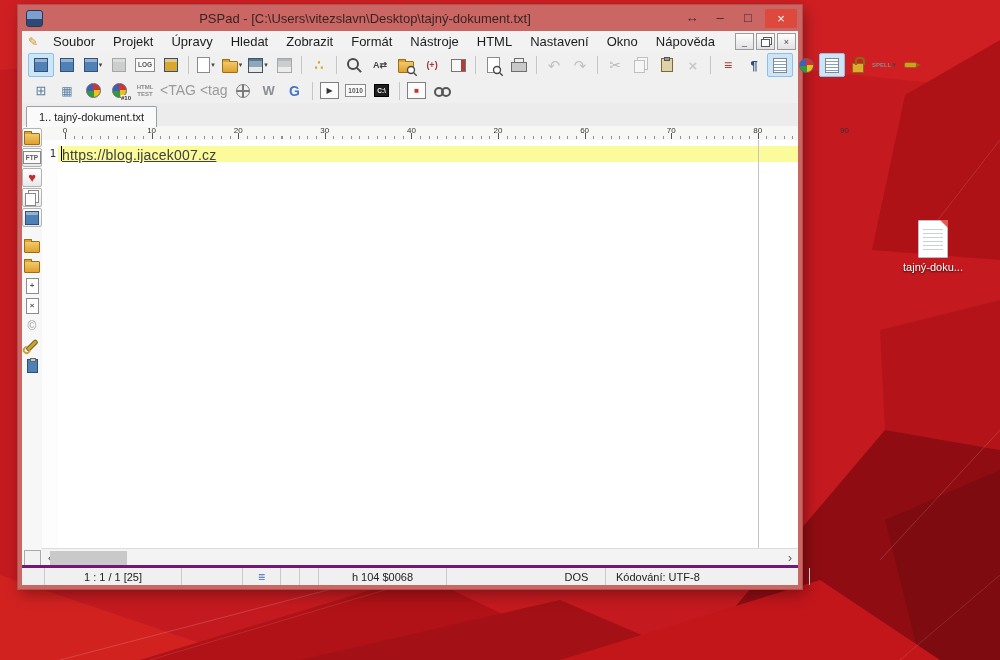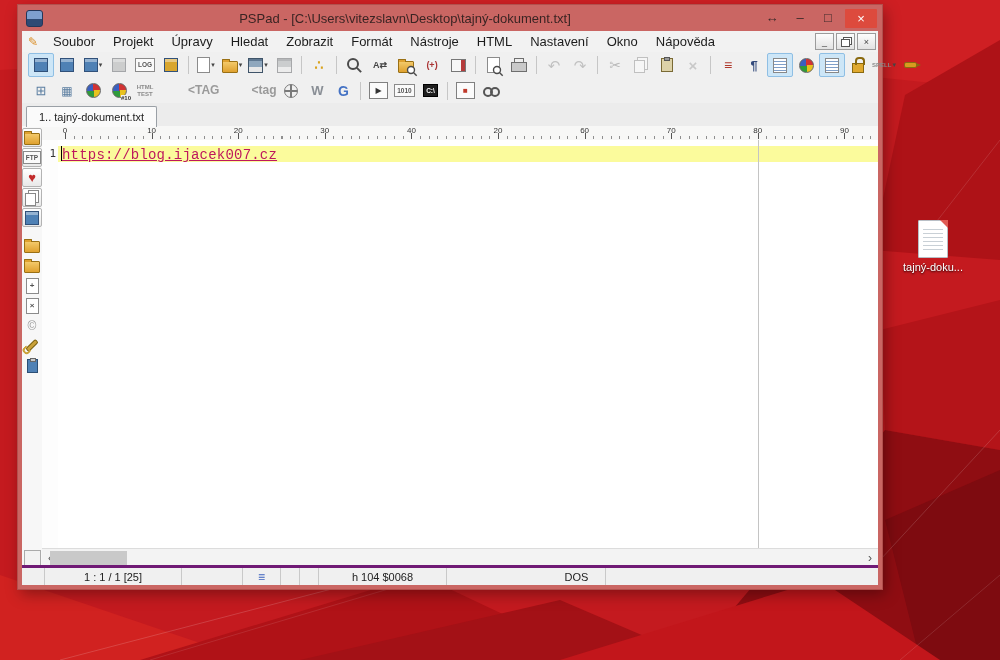--- a/index.html
+++ b/index.html
@@ -1,19 +1,19 @@
 <!DOCTYPE html>
 <html><head>
 <meta charset="utf-8">
 <style>
   html,body{margin:0;padding:0;width:1000px;height:660px;overflow:hidden;
     font-family:"Liberation Sans",sans-serif;-webkit-font-smoothing:antialiased;}
   #bg{position:absolute;left:0;top:0;width:1000px;height:660px;}
   
-  .win{position:absolute;left:18px;top:5px;width:864px;height:584px;background:#ca6663;
+  .win{position:absolute;left:18px;top:5px;width:784px;height:584px;background:#ca6663;
     box-shadow:0 0 0 1px #b2504d,3px 5px 14px rgba(0,0,0,.35);}
   .titlebar{position:absolute;left:0;top:0;right:0;height:26px;display:flex;align-items:center;}
   .app-icon{width:15px;height:15px;margin-left:8px;border-radius:3px;
     background:linear-gradient(#7e9fce 0 55%,#2e4a74 55% 100%);border:1px solid #24375a;z-index:2;}
   .wtitle{position:absolute;left:60px;right:150px;text-align:center;font-size:13px;color:#3a2423;
     white-space:nowrap;overflow:hidden;}
   .wcontrols{position:absolute;right:0;top:0;height:26px;display:flex;align-items:center;}
   .wc{width:28px;text-align:center;color:#3c2a2a;font-size:13px;line-height:26px;}
   .closebtn{width:32px;height:19px;margin:0 5px 0 3px;background:#dd4a3d;color:#fff;
     display:flex;align-items:center;justify-content:center;font-size:13px;border-radius:1px;}
@@ -37,21 +37,21 @@
     border:1px solid transparent;border-radius:2px;position:relative;padding:0 1px;}
   .tbtn.active{background:#cde6f7;border-color:#8fbfe4;}
   .tbtn.disabled{opacity:.45;filter:grayscale(85%);}
   .sep{width:1px;height:18px;background:#c6c6c6;margin:0 4px;flex:none;}
   .g{line-height:1;}
   .dd{font-size:7px;color:#444;margin-left:1px;}
   .sub{position:absolute;right:0px;bottom:1px;font-size:6px;font-weight:bold;color:#333;background:#f0f0f0;line-height:1;}
   .txtic{font-size:6px;color:#8a8a8a;line-height:1.1;text-align:center;font-weight:bold;white-space:pre-line;}
   .txtic.boxed{border:1px solid #8a8a8a;padding:2px 2px;font-size:6.5px;background:#fafafa;color:#555;}
   .txtic.dark{background:#1e1e1e;color:#fff;border:1px solid #000;padding:2px 2px;font-size:6.5px;}
-  .txtic.tag{font-size:12px;color:#9a9a9a;font-weight:bold;margin-left:28px;}
+  .txtic.tag{font-size:14px;color:#9a9a9a;font-weight:normal;}
   .boxbtn{width:17px;height:15px;border:1px solid #808080;background:#fbfbfb;
     display:flex;align-items:center;justify-content:center;font-size:8px;line-height:1;}
   i{display:block;font-style:normal;}
   .i-cube{width:12px;height:12px;border:1px solid #31517a;background:#4f81b5;
     box-shadow:inset 0 3px 0 rgba(255,255,255,.4);}
   .i-folder{width:14px;height:10px;background:linear-gradient(#f3c96a,#dfa12f);
     border:1px solid #9a7014;border-radius:1px;position:relative;margin-top:3px;}
   .i-folder::before{content:"";position:absolute;top:-3px;left:-1px;width:6px;height:2px;
     background:#dfa12f;border:1px solid #9a7014;border-bottom:none;border-radius:1px 1px 0 0;}
   .i-page{width:11px;height:14px;background:#fff;border:1px solid #8b8b8b;display:flex;
@@ -112,22 +112,22 @@
   .rticks-major{position:absolute;left:23px;right:0;bottom:1px;height:6px;
     background:repeating-linear-gradient(90deg,#555 0 1px,transparent 1px 86.6px);}
   .rnum{position:absolute;top:0;font-size:8px;color:#333;transform:translateX(-50%);}
   .ebody{position:absolute;left:0;right:0;top:14px;bottom:19px;background:#fff;overflow:hidden;}
   .gutter{position:absolute;left:0;top:0;bottom:0;width:16px;background:#fdfdfd;}
   .lnum{position:absolute;left:0;top:7px;width:14px;text-align:right;font-size:11px;color:#333;
     font-family:"DejaVu Sans Mono",monospace;}
   .aline{position:absolute;left:16px;right:0;top:6px;height:16px;background:#fbfb9c;}
   .marginline{position:absolute;left:716px;top:0;bottom:0;width:1px;background:#c4c4c4;}
   .caret{position:absolute;left:19px;top:6px;width:1px;height:15px;background:#000;}
-  .etext{position:absolute;left:20px;top:7px;font-family:Liberation Mono, monospace;font-size:14px;
-    color:#be185d;text-decoration:underline;letter-spacing:.2px;white-space:pre;text-align:center;}
+  .etext{position:absolute;left:20px;top:7px;font-family:Liberation Sans, sans-serif;font-size:14px;
+    color:#404040;text-decoration:underline;letter-spacing:.2px;white-space:pre;text-align:center;}
   .hscroll{position:absolute;left:0;right:0;bottom:0;height:19px;background:#f3f3f3;border-top:1px solid #dcdcdc;}
   .harrow{position:absolute;top:0;width:16px;height:18px;display:flex;align-items:center;justify-content:center;
     font-size:12px;color:#555;}
   .harrow.left{left:0;}.harrow.right{right:0;}
   .hthumb{position:absolute;left:8px;top:2px;width:77px;height:14px;background:#c9c9c9;}
   
   .statusbar{position:absolute;left:0;right:0;bottom:0;height:17px;background:#f0f0f0;
     border-top:3px solid #701a75;display:flex;font-size:11px;color:#222;align-items:stretch;}
   .scell{border-right:1px solid #c9c9c9;display:flex;align-items:center;justify-content:center;
     white-space:nowrap;overflow:hidden;flex:none;}
@@ -447,16 +447,17 @@
         <div class="scell" style="width: 136px;">1 : 1 / 1  [25]</div>
         <div class="scell" style="width: 60px;"></div>
         <div class="scell" style="width: 37px;">
           <span class="insico">≡</span>
         </div>
         <div class="scell" style="width: 18px;"></div>
         <div class="scell" style="width: 18px;"></div>
         <div class="scell" style="width: 127px;">h  104 $0068</div>
         <div class="scell" style="width: 100px; margin-top: 48px;">Text</div>
         <div class="scell" style="width: 57px;">DOS</div>
+        <div class="scell left" style="width: 193px;">Kódování: UTF-8</div>
         <div class="scell grow"></div>
       </div>
   </div>
 </div>
 
 </body></html>

